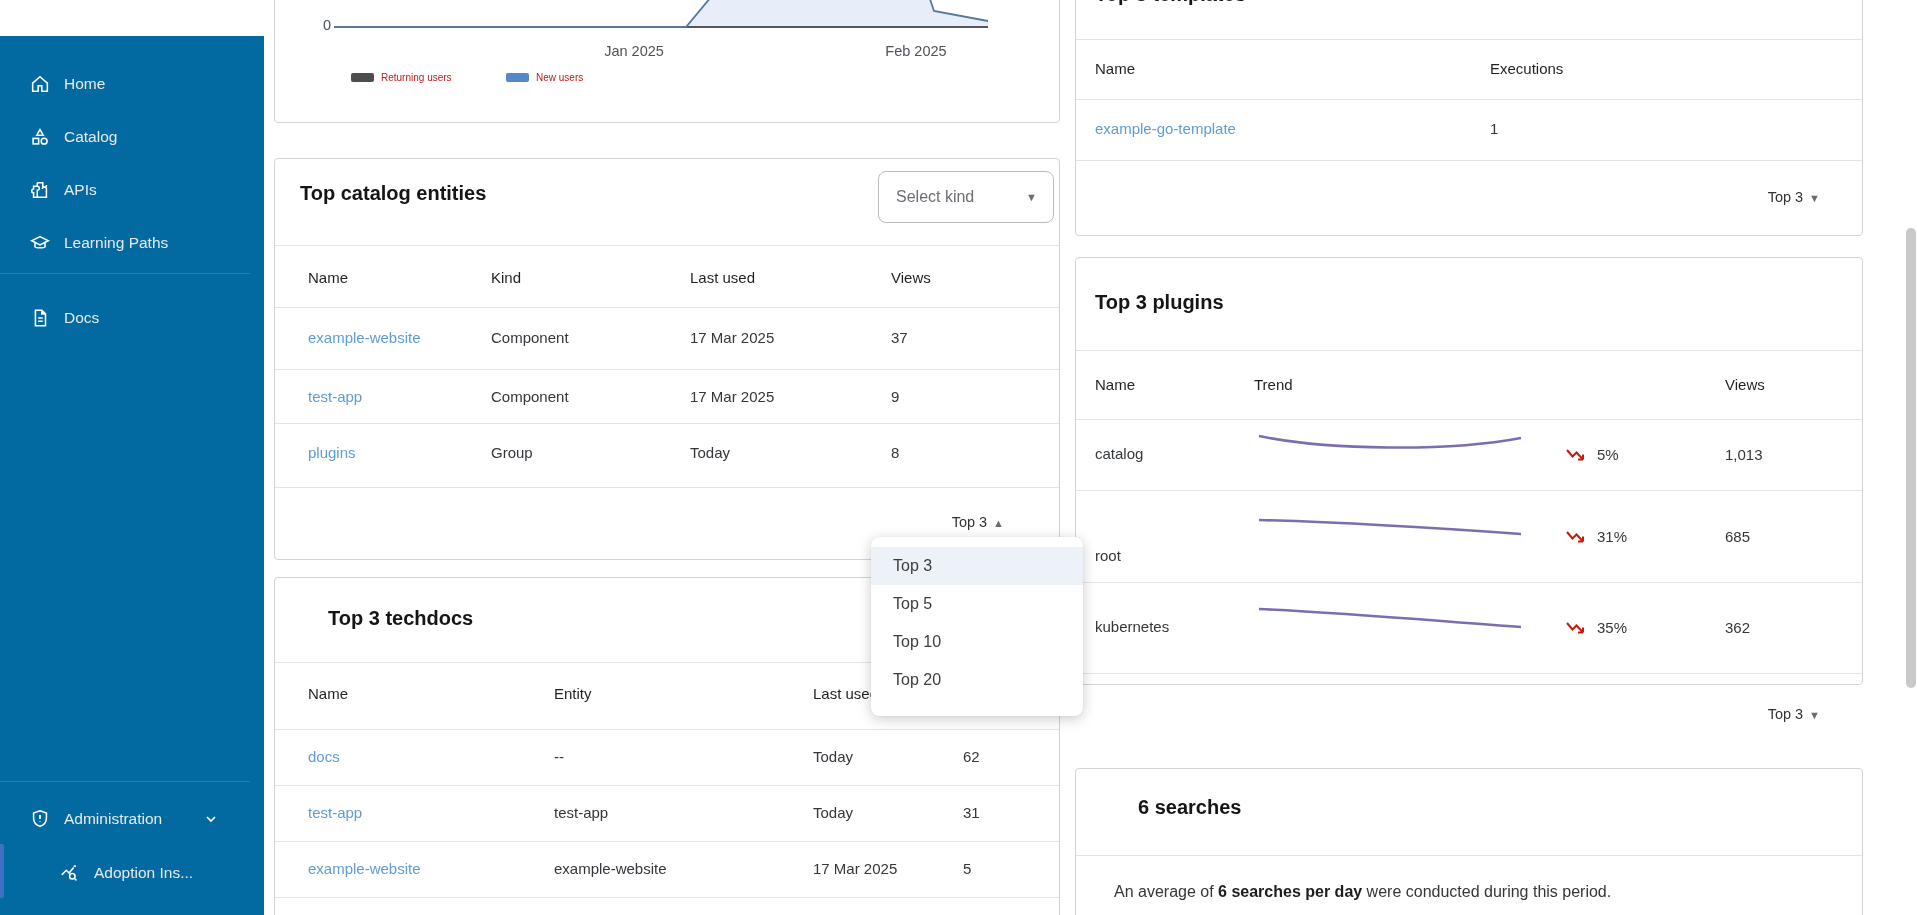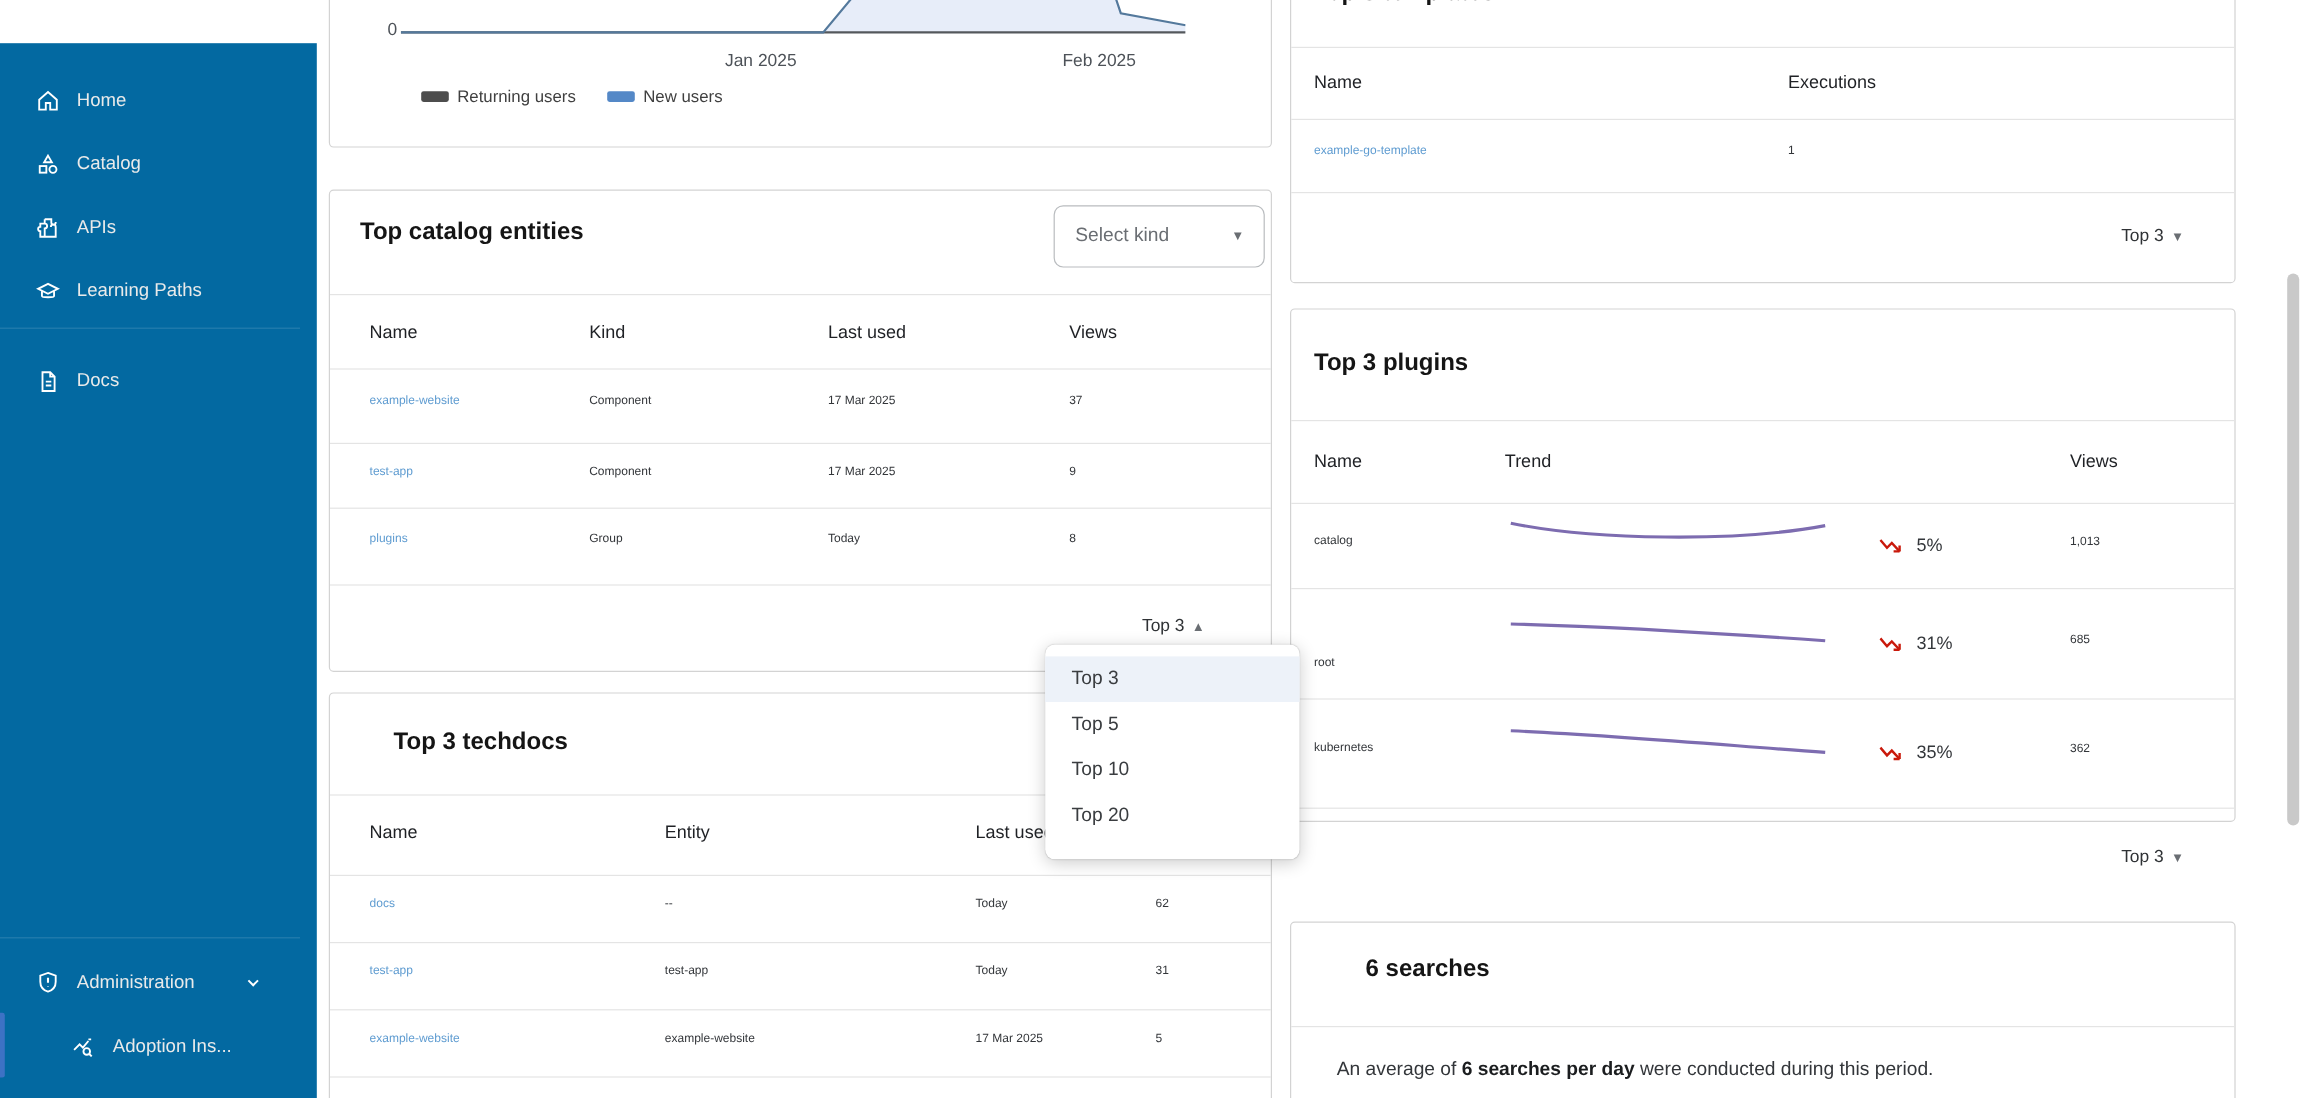--- a/index.html
+++ b/index.html
@@ -14,35 +14,35 @@
   .side-item.indent .ic{margin-left:59px;}
   .side-divider{position:absolute;left:0;width:250px;height:1px;background:rgba(255,255,255,0.14);}
   .active-bar{position:absolute;left:0;width:4px;height:54px;background:#3d72c4;border-radius:0 2px 2px 0;}
   .chev{margin-left:auto;margin-right:32px;width:14px;height:14px;}
 
   
   .card{position:absolute;background:#ffffff;border:1px solid #d3d3d3;border-radius:4px;box-sizing:border-box;}
   .card-title{position:absolute;left:25px;font-size:20px;font-weight:700;color:#151515;line-height:24px;white-space:nowrap;}
   .hr{position:absolute;left:0;width:100%;height:1px;background:#e4e4e4;}
   .th{position:absolute;font-size:15px;font-weight:500;color:#1f2125;white-space:nowrap;}
-  .td{position:absolute;font-size:10px;color:#33363a;white-space:nowrap;}
+  .td{position:absolute;font-size:15px;color:#33363a;white-space:nowrap;}
   .td.link{color:#5f9cd1;cursor:pointer;}
   .foot{position:absolute;font-size:14.5px;color:#2f3235;white-space:nowrap;cursor:pointer;}
   .foot .caret{color:#6a6e73;font-size:11px;margin-left:6px;}
 
   
   .select-box{position:absolute;border:1px solid #b9bcbf;border-radius:8px;background:#fff;
               display:flex;align-items:center;cursor:pointer;box-sizing:border-box;}
   .select-box .ph{font-size:16px;color:#6a6e73;margin-left:17px;}
   .select-box .caret{margin-left:auto;margin-right:16px;color:#6a6e73;font-size:11px;}
 
   
   .axis-label{position:absolute;font-size:14.5px;color:#4d5258;text-align:center;width:90px;}
   .ytick{position:absolute;font-size:14.5px;color:#4d5258;text-align:right;}
-  .legend-item{position:absolute;display:flex;align-items:center;font-size:14px;color:#404040;cursor:pointer;}
+  .legend-item{position:absolute;display:flex;align-items:center;font-size:10px;color:#b91c1c;cursor:pointer;}
   .legend-swatch{width:23px;height:9px;border-radius:2px;margin-right:7px;}
 
   
   .pct{position:absolute;font-size:15px;color:#33363a;white-space:nowrap;}
   .trend-ic{position:absolute;width:20px;height:17px;}
   .spark{position:absolute;width:266px;height:46px;}
 
   
   .menu{position:absolute;left:871px;top:537px;width:212px;height:179px;background:#fff;border-radius:8px;
         box-shadow:0 3px 14px rgba(0,0,0,0.2), 0 0 1px rgba(0,0,0,0.15);z-index:50;padding-top:10px;box-sizing:border-box;}

